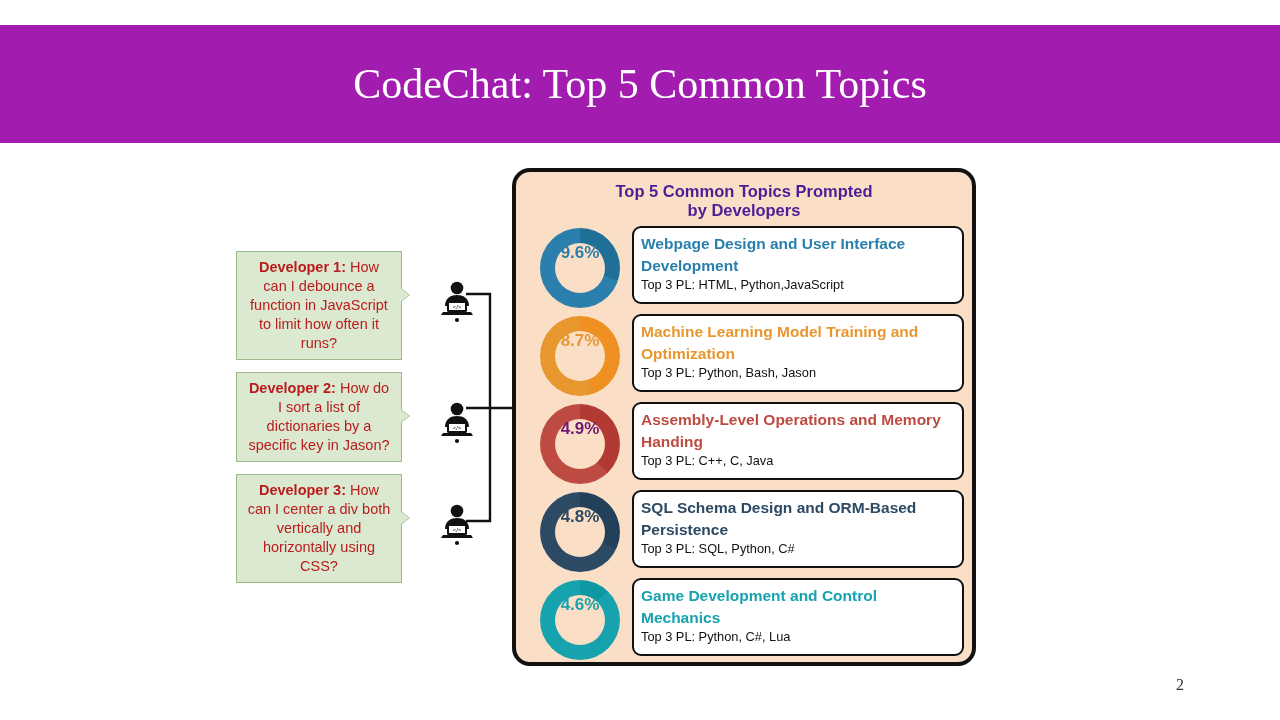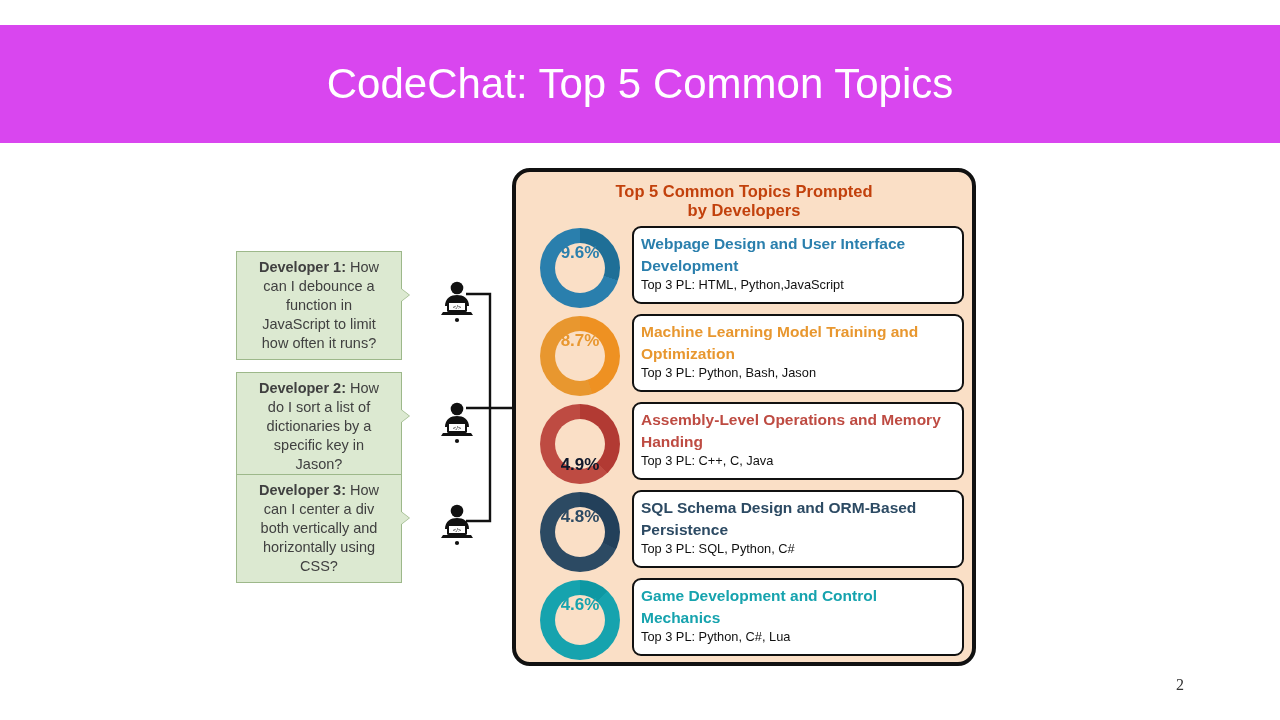--- a/index.html
+++ b/index.html
@@ -35,25 +35,25 @@
     white-space: nowrap;
   }
 
   
   .bubble {
     position: absolute;
     width: 166px;
     box-sizing: border-box;
     background: #DCE9D1;
     border: 1px solid #9DB88A;
-    padding: 6px 19px;
+    padding: 6px 9px;
     text-align: center;
     font-size: 14.5px;
     line-height: 19px;
-    color: #404040;
+    color: #b91c1c;
   }
   .bubble b { font-weight: bold; }
   .bubble .tail {
     position: absolute;
     right: -8px;
     top: 36px;
     width: 0; height: 0;
     border-top: 7px solid transparent;
     border-bottom: 7px solid transparent;
     border-left: 9px solid #DCE9D1;
@@ -92,21 +92,21 @@
     height: 498px;
     box-sizing: border-box;
     background: #FADFC6;
     border: 4px solid #111111;
     border-radius: 18px;
   }
   #panel-title {
     text-align: center;
     font-size: 16.5px;
     font-weight: bold;
-    color: #c2410c;
+    color: #4c1d95;
     line-height: 19px;
     padding: 10px 20px 4px 20px;
   }
 
   .topic-row {
     position: relative;
     height: 88px;
     margin: 0 0 0 0;
   }
 
@@ -171,21 +171,21 @@
     right: 96px;
     top: 676px;
     font-size: 16px;
     color: #333333;
     font-family: "Liberation Serif", serif;
   }
 </style>
 </head>
 <body>
 
-<div id="title-bar" style="background: #d946ef;">
+<div id="title-bar" style="background: #a21caf; font-family: Liberation Serif, serif;">
   <div id="title-text">CodeChat: Top 5 Common Topics</div>
 </div>
 
 <div class="bubble" id="bubble-1">
   <b>Developer 1:</b><span> How can I debounce a function in JavaScript to limit how often it runs?</span>
   <span class="tail"></span>
 </div>
 <div class="bubble" id="bubble-2">
   <b>Developer 2:</b><span> How do I sort a list of dictionaries by a specific key in Jason?</span>
   <span class="tail"></span>
@@ -261,21 +261,21 @@
     <div class="topic-card">
       <div class="topic-title" id="topic-title-1" style="color: rgb(232, 151, 47);">Machine Learning Model Training and Optimization</div>
       <div class="topic-pl">Top 3 PL: Python, Bash, Jason</div>
     </div>
   </div>
 
   <div class="topic-row">
     <div class="donut-wrap">
       <div class="donut" id="donut-2" style="background: conic-gradient(rgb(178, 58, 51) 0deg, rgb(178, 58, 51) 137deg, rgb(190, 75, 66) 137deg, rgb(190, 75, 66) 360deg);">
         <div class="donut-hole" style="background: rgb(250, 223, 198);">
-          <span class="donut-label" id="donut-label-2" style="color: #0f172a; margin-top: 36px;">4.9%</span>
+          <span class="donut-label" id="donut-label-2" style="color: #701a75;">4.9%</span>
         </div>
       </div>
     </div>
     <div class="topic-card">
       <div class="topic-title" id="topic-title-2" style="color: rgb(190, 75, 66);">Assembly-Level Operations and Memory Handing</div>
       <div class="topic-pl">Top 3 PL: C++, C, Java</div>
     </div>
   </div>
 
   <div class="topic-row">

